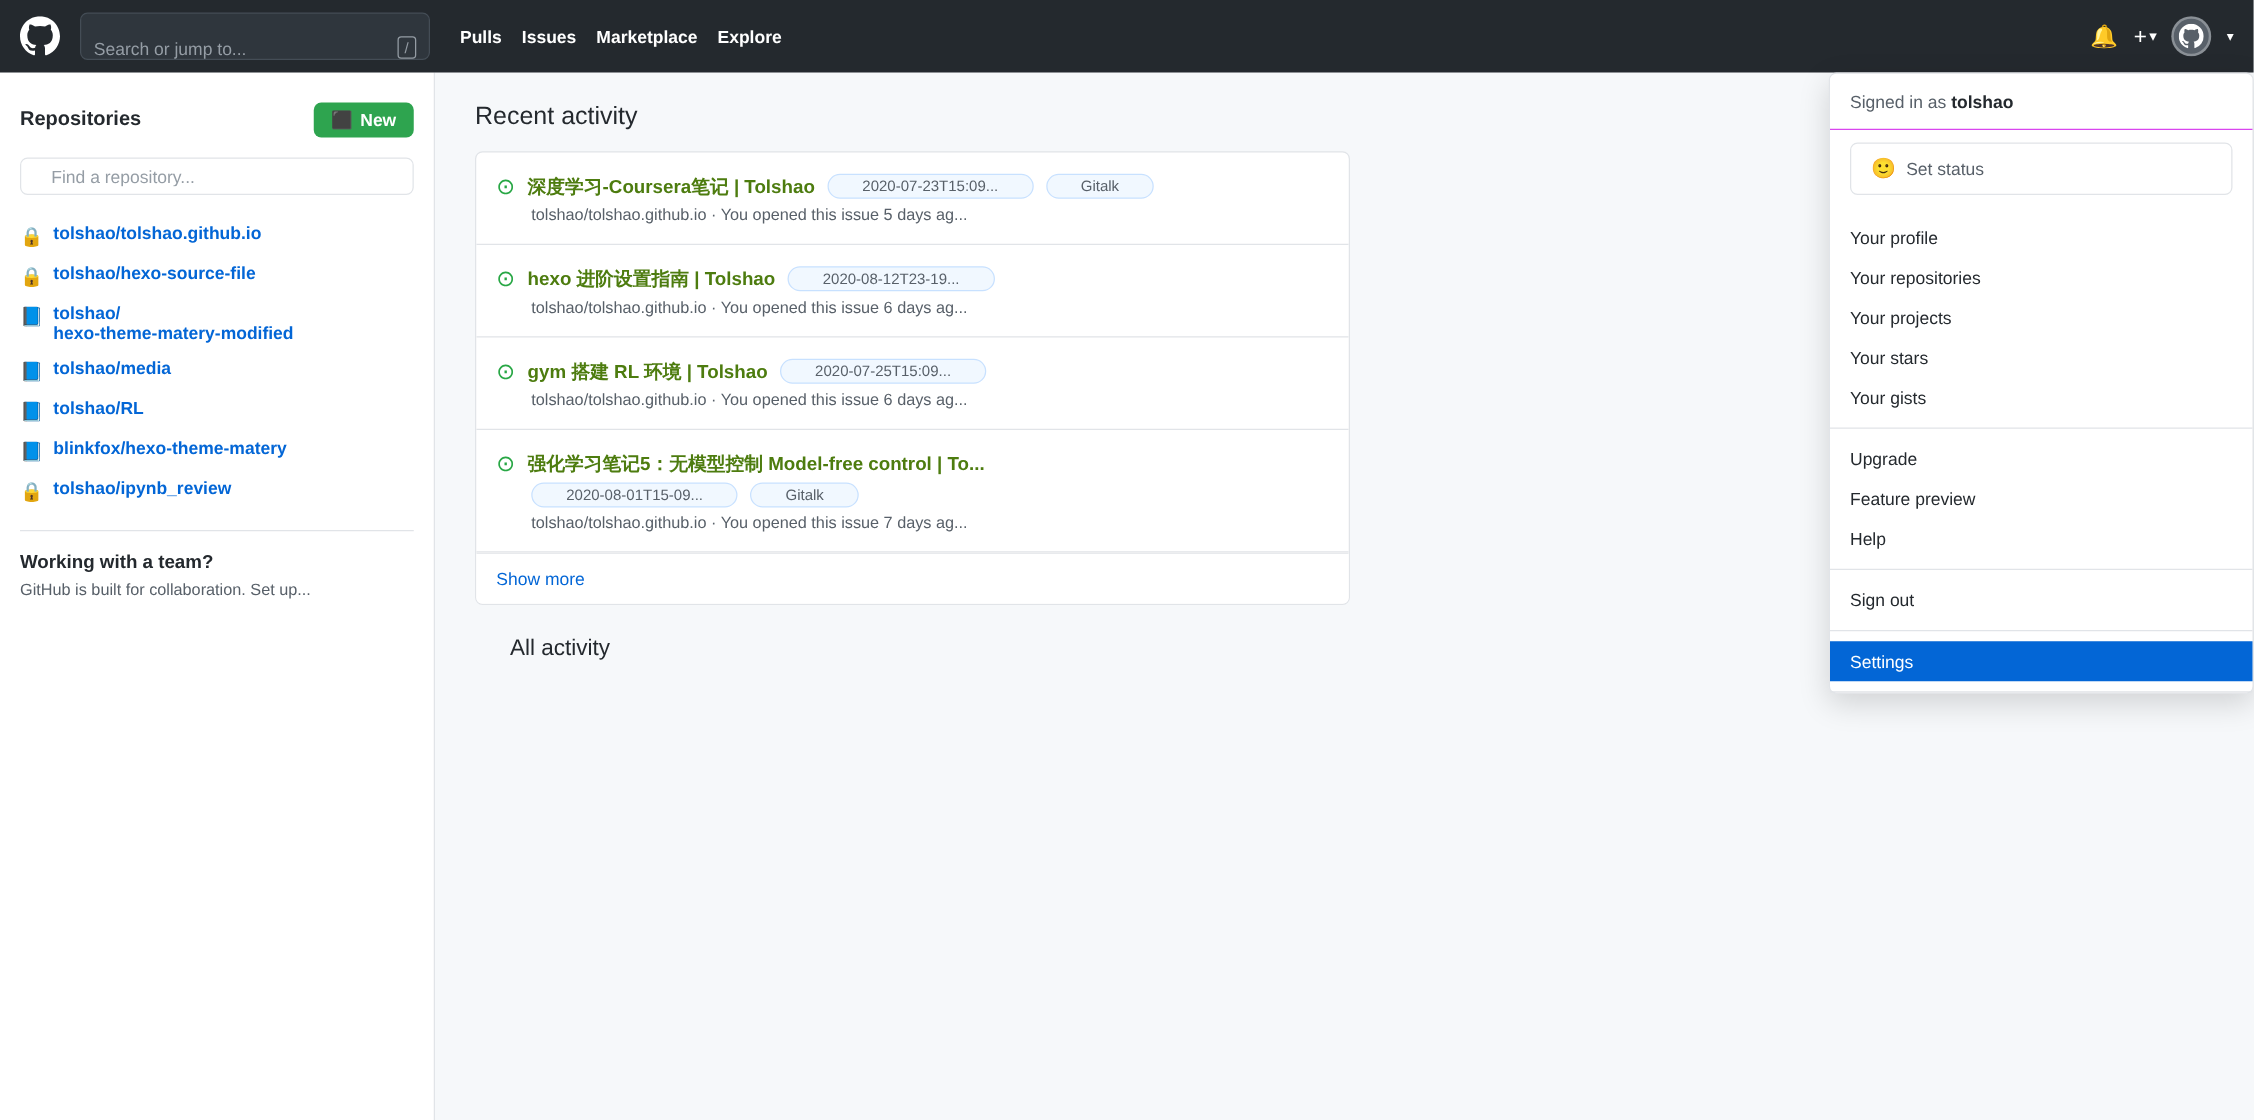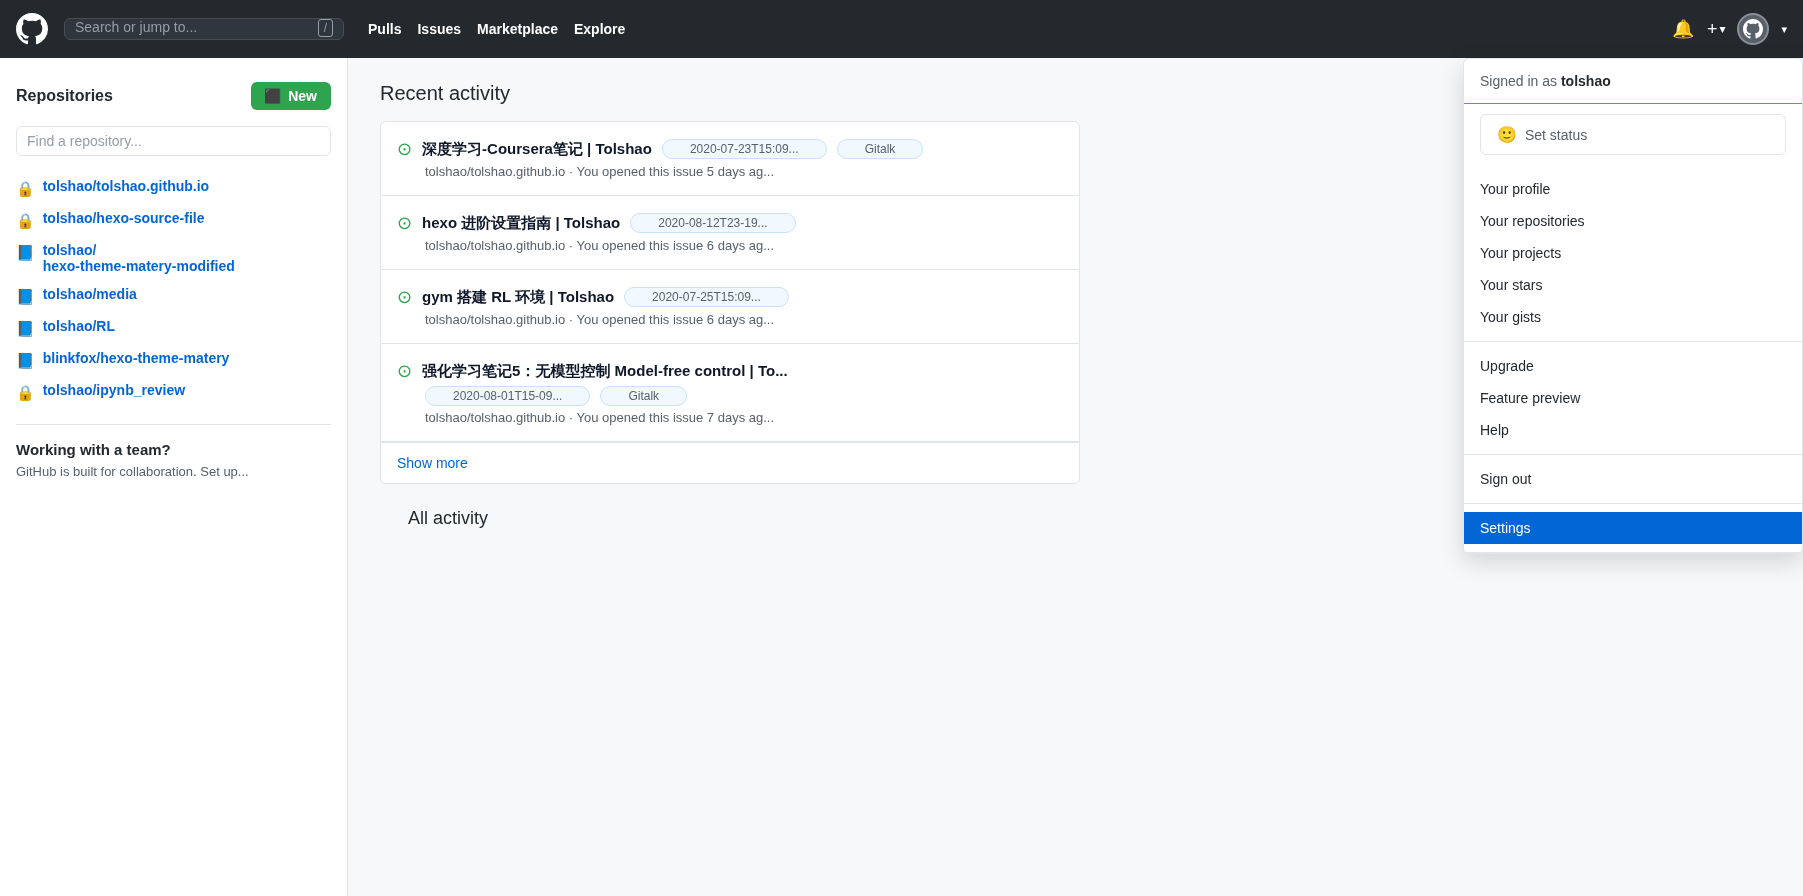--- a/index.html
+++ b/index.html
@@ -18,23 +18,23 @@
     }
     .navbar-logo {
       width: 32px; height: 32px;
       fill: white;
       flex-shrink: 0;
     }
     .navbar-search {
       background: #2f363d;
       border: 1px solid #444d56;
       border-radius: 6px;
-      height: 22px;
-      display: flex;
-      align-items: flex-start;
+      height: 38px;
+      display: flex;
+      align-items: flex-end;
       padding: 0 10px;
       color: #959da5;
       font-size: 14px;
       width: 280px;
       cursor: text;
       justify-content: space-between;
     }
     .navbar-search .slash-kbd {
       border: 1px solid #959da5;
       border-radius: 3px;
@@ -117,21 +117,21 @@
       font-weight: 600;
       cursor: pointer;
       display: flex;
       align-items: center;
       gap: 6px;
     }
     .repo-search {
       width: 100%;
       border: 1px solid #e1e4e8;
       border-radius: 6px;
-      padding: 6px 10px;
+      padding: 6px 24px;
       font-size: 14px;
       color: #24292e;
       margin-bottom: 16px;
       outline: none;
     }
     .repo-search::placeholder { color: #959da5; }
     .repo-list { list-style: none; }
     .repo-item {
       display: flex;
       align-items: flex-start;
@@ -200,21 +200,21 @@
       flex-wrap: wrap;
     }
     .issue-icon {
       color: #28a745;
       font-size: 18px;
       flex-shrink: 0;
     }
     .activity-title {
       font-weight: 600;
       font-size: 15px;
-      color: #0f172a;
+      color: #4d7c0f;
     }
     .activity-tag {
       background: #f1f8ff;
       border: 1px solid #c8e1ff;
       border-radius: 20px;
       padding: 2px 27px;
       font-size: 12px;
       color: #586069;
     }
     .activity-meta {

